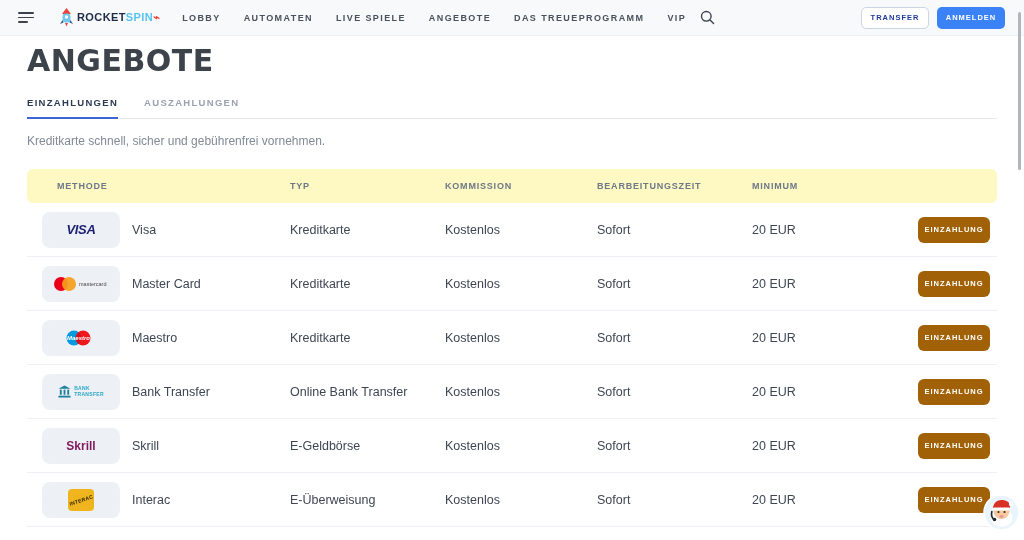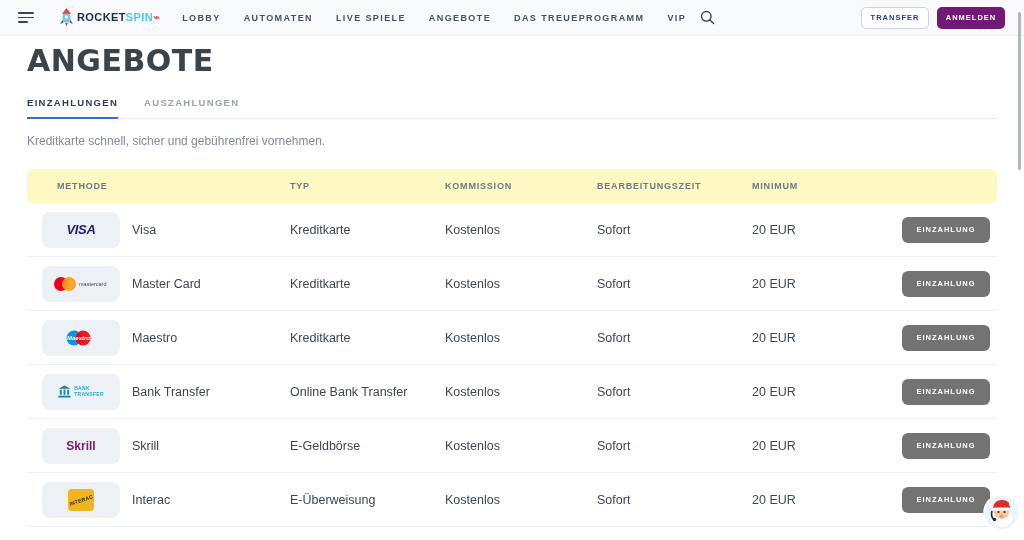--- a/index.html
+++ b/index.html
@@ -18,21 +18,21 @@
   .logo-text { font-size:11px; font-weight:800; letter-spacing:.4px; color:#1d2b47; }
   .logo-text .spin { color:#56c3f2; }
   .logo-text .flame { color:#e8433b; font-weight:800; }
   .nav-items { display:flex; align-items:center; gap:23px; margin-left:22px; }
   .nav-item { font-size:9px; font-weight:700; letter-spacing:1.4px; color:#49515c; cursor:pointer; white-space:nowrap; }
   .search-btn { margin-left:14px; cursor:pointer; display:flex; align-items:center; }
   .nav-right { margin-left:auto; display:flex; align-items:center; gap:8px; }
   .btn-outline { width:68px; height:22px; border:1px solid #ccd5e3; border-radius:5px; background:#ffffff;
                  color:#1e3a9a; font-size:7.5px; font-weight:800; letter-spacing:1px;
                  display:flex; align-items:center; justify-content:center; cursor:pointer; }
-  .btn-solid { width:68px; height:22px; border-radius:5px; background:#701a75; border:none;
+  .btn-solid { width:68px; height:22px; border-radius:5px; background:#3b82f6; border:none;
                color:#ffffff; font-size:7.5px; font-weight:800; letter-spacing:1px;
                display:flex; align-items:center; justify-content:center; cursor:pointer; }
 
   
   .main { padding:0 27px; }
   .page-title { margin-top:7px; font-family:"DejaVu Sans", sans-serif; font-size:30px;
                 font-weight:800; letter-spacing:.5px; color:#3d434b; }
   .tabs { display:flex; gap:26px; margin-top:19px; border-bottom:1px solid #e5e9ee; }
   .tab { font-size:9.5px; font-weight:700; letter-spacing:1.3px; padding-bottom:9px; cursor:pointer;
          color:#99a2ae; border-bottom:2px solid transparent; margin-bottom:-1px; }
@@ -44,21 +44,21 @@
   .thead { height:34px; background:#fef9c3; border-radius:6px; display:grid; align-items:center;
            grid-template-columns:90px 158px 155px 152px 155px 1fr 100px; padding-left:15px; }
   .th { font-size:9px; font-weight:700; letter-spacing:.8px; color:#6d7888; }
   .th.first { grid-column:1 / 3; padding-left:15px; }
   .row { height:54px; display:grid; align-items:center; border-bottom:1px solid #edf0f4;
          grid-template-columns:90px 158px 155px 152px 155px 1fr 100px; padding-left:15px; }
   .cell { font-size:12.5px; color:#3e4653; }
   .tile { width:78px; height:36px; background:#edf1f6; border-radius:8px;
           display:flex; align-items:center; justify-content:center; overflow:hidden; }
   .action-cell { display:flex; justify-content:flex-end; padding-right:7px; }
-  .btn-deposit { width:88px; height:26px; border:none; border-radius:6px; background:#737373;
+  .btn-deposit { width:72px; height:26px; border:none; border-radius:6px; background:#a16207;
                  color:#ffffff; font-size:7.5px; font-weight:800; letter-spacing:1px; cursor:pointer;
                  display:flex; align-items:center; justify-content:center; }
 
   
   .visa-mark { font-style:italic; font-weight:900; font-size:13px; letter-spacing:-.3px; color:#1a1f71; }
   .skrill-mark { font-weight:800; font-size:12px; color:#811d5e; }
   .bank-mark { display:flex; align-items:center; gap:3px; }
   .bank-lines { display:flex; flex-direction:column; line-height:1.15; }
   .bank-lines span { font-size:5px; font-weight:800; letter-spacing:.3px; color:#2aa6c4; }
   .interac-mark { width:26px; height:22px; background:#f0b51e; border-radius:4px;

